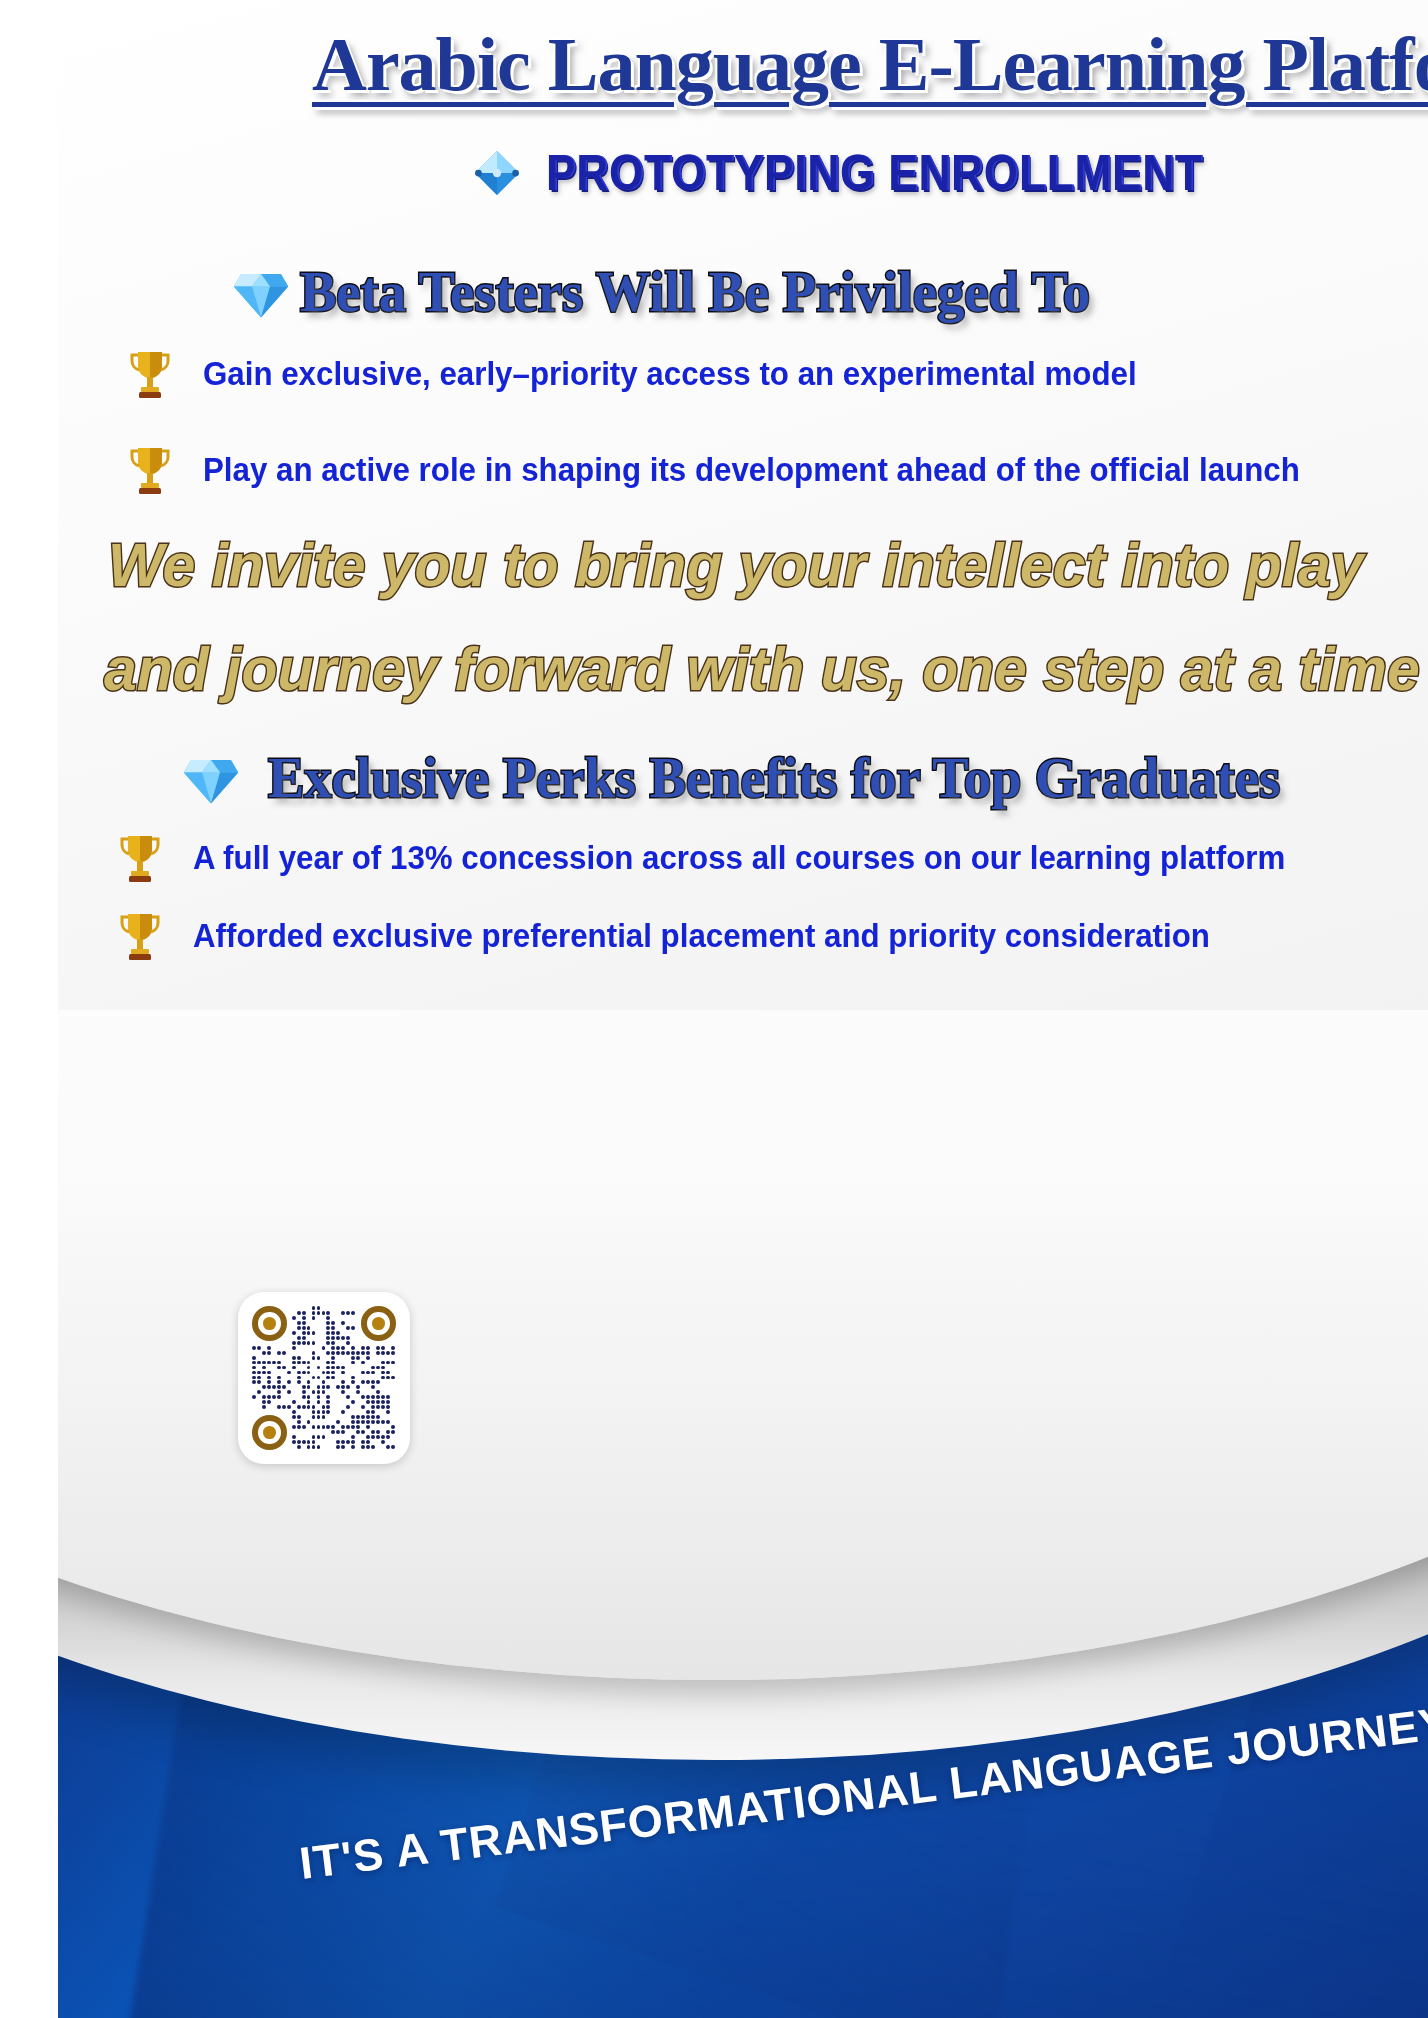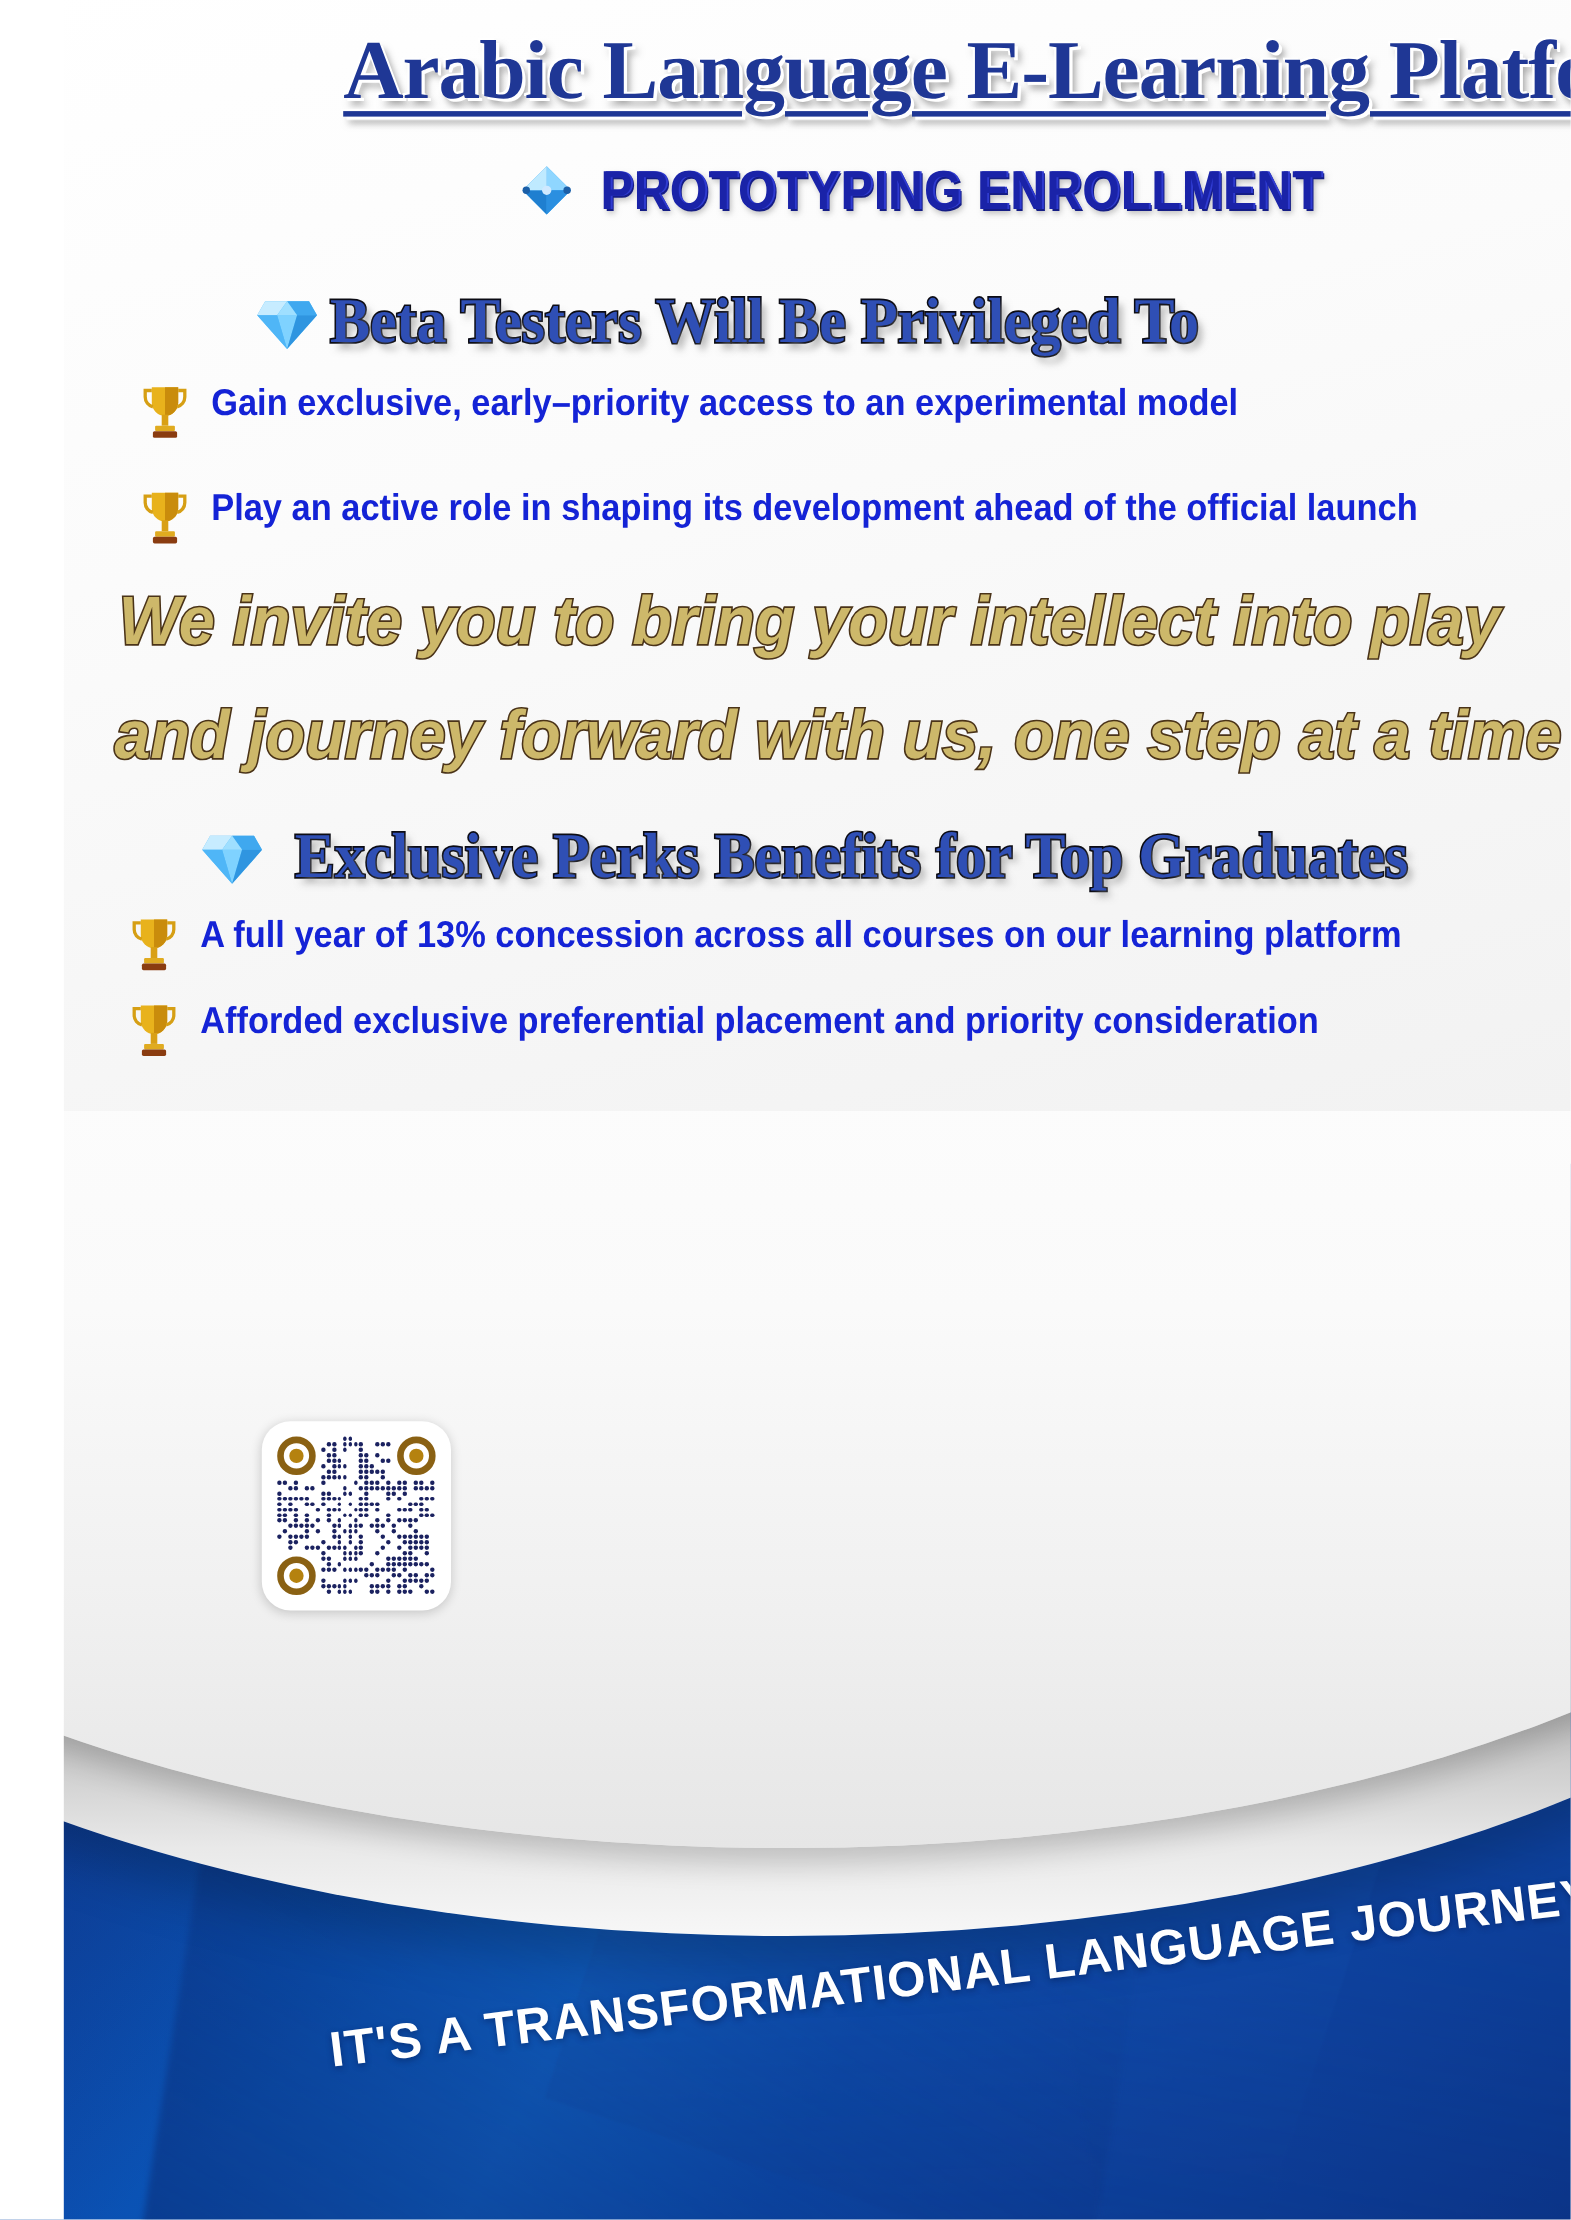--- a/index.html
+++ b/index.html
@@ -114,21 +114,21 @@
     font-family:"Liberation Serif", serif;
     font-weight:bold;font-size:58px;line-height:1.05;
     color:#2f4fb5;
     transform:scaleX(.94);transform-origin:left center;
     -webkit-text-stroke:3px #0c0c14;
     paint-order:stroke fill;
     text-shadow:5px 6px 7px rgba(120,120,120,.5);
   }
 
   .bullet{
-    position:absolute;display:flex;align-items:flex-start;gap:20px;white-space:nowrap;
+    position:absolute;display:flex;align-items:center;gap:31px;white-space:nowrap;
   }
   .trophy{width:44px;height:52px;display:block;flex:0 0 auto;}
   .bullet-text{
     font-family:"Liberation Sans", sans-serif;
     font-weight:bold;font-size:34px;line-height:1.1;
     color:#1423d6;
     transform:scaleX(.92);transform-origin:left center;
   }
   .b1{left:128px;top:348px;}
   .b2{left:128px;top:444px;}

